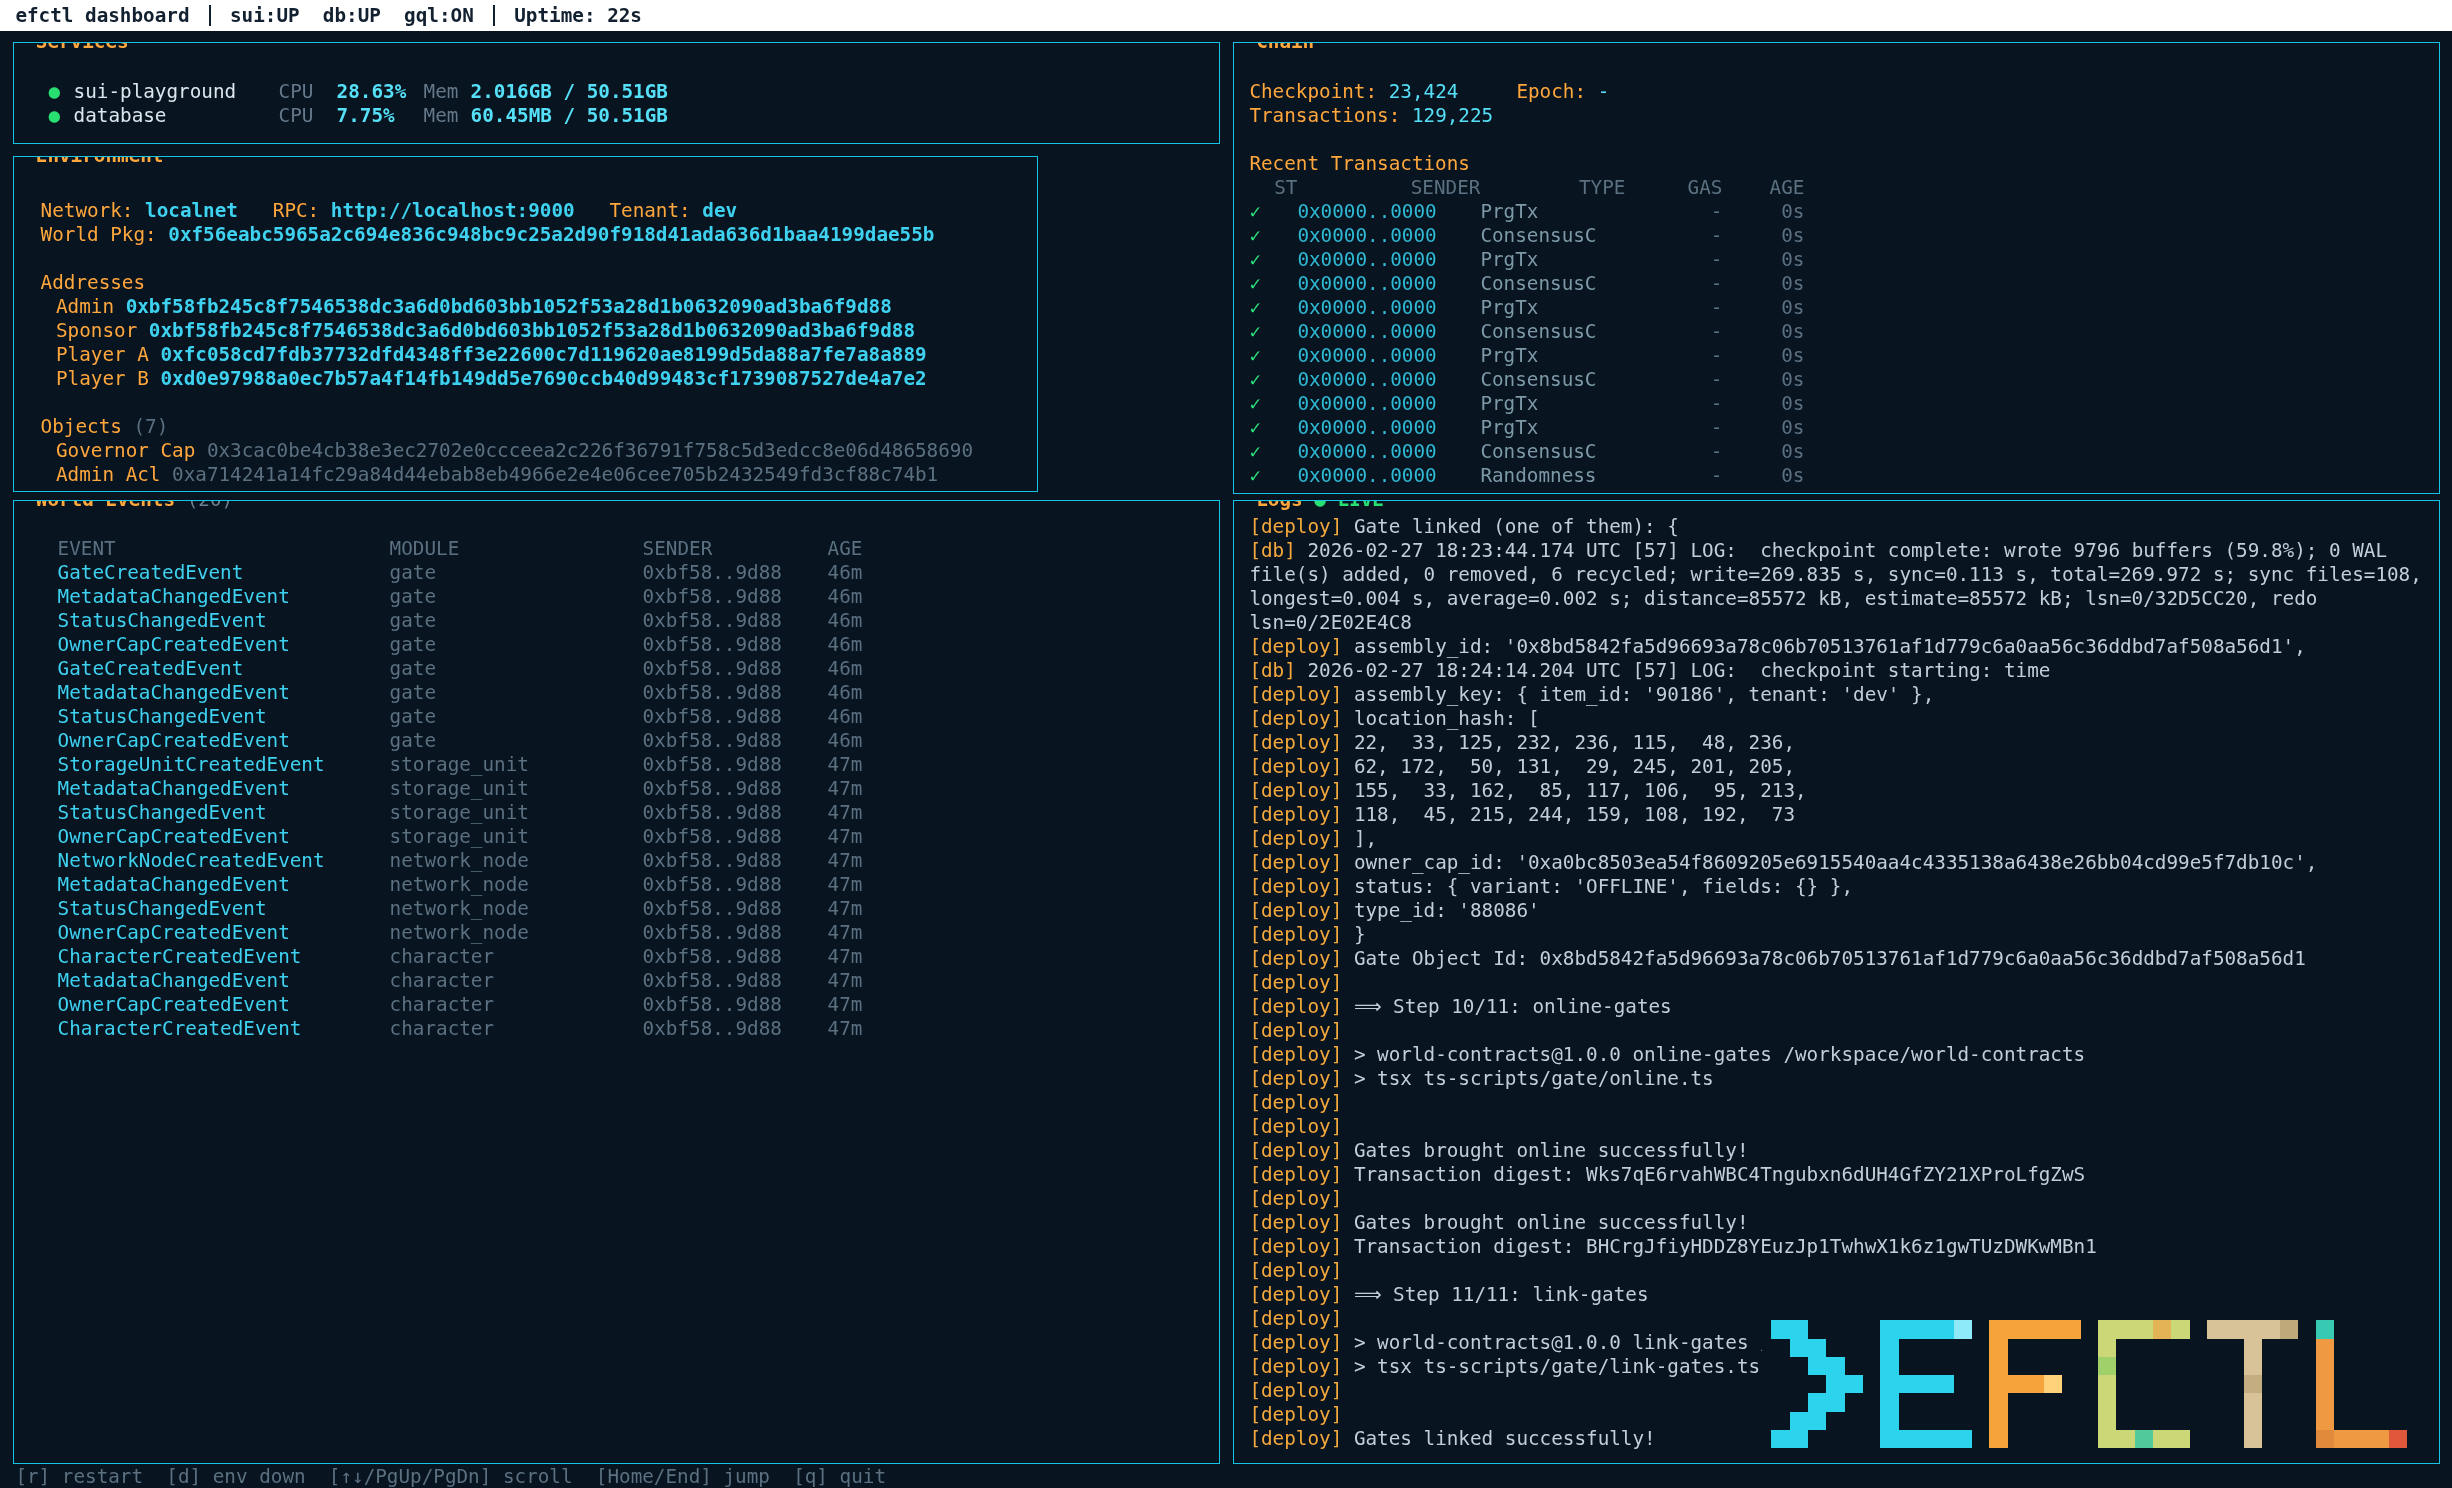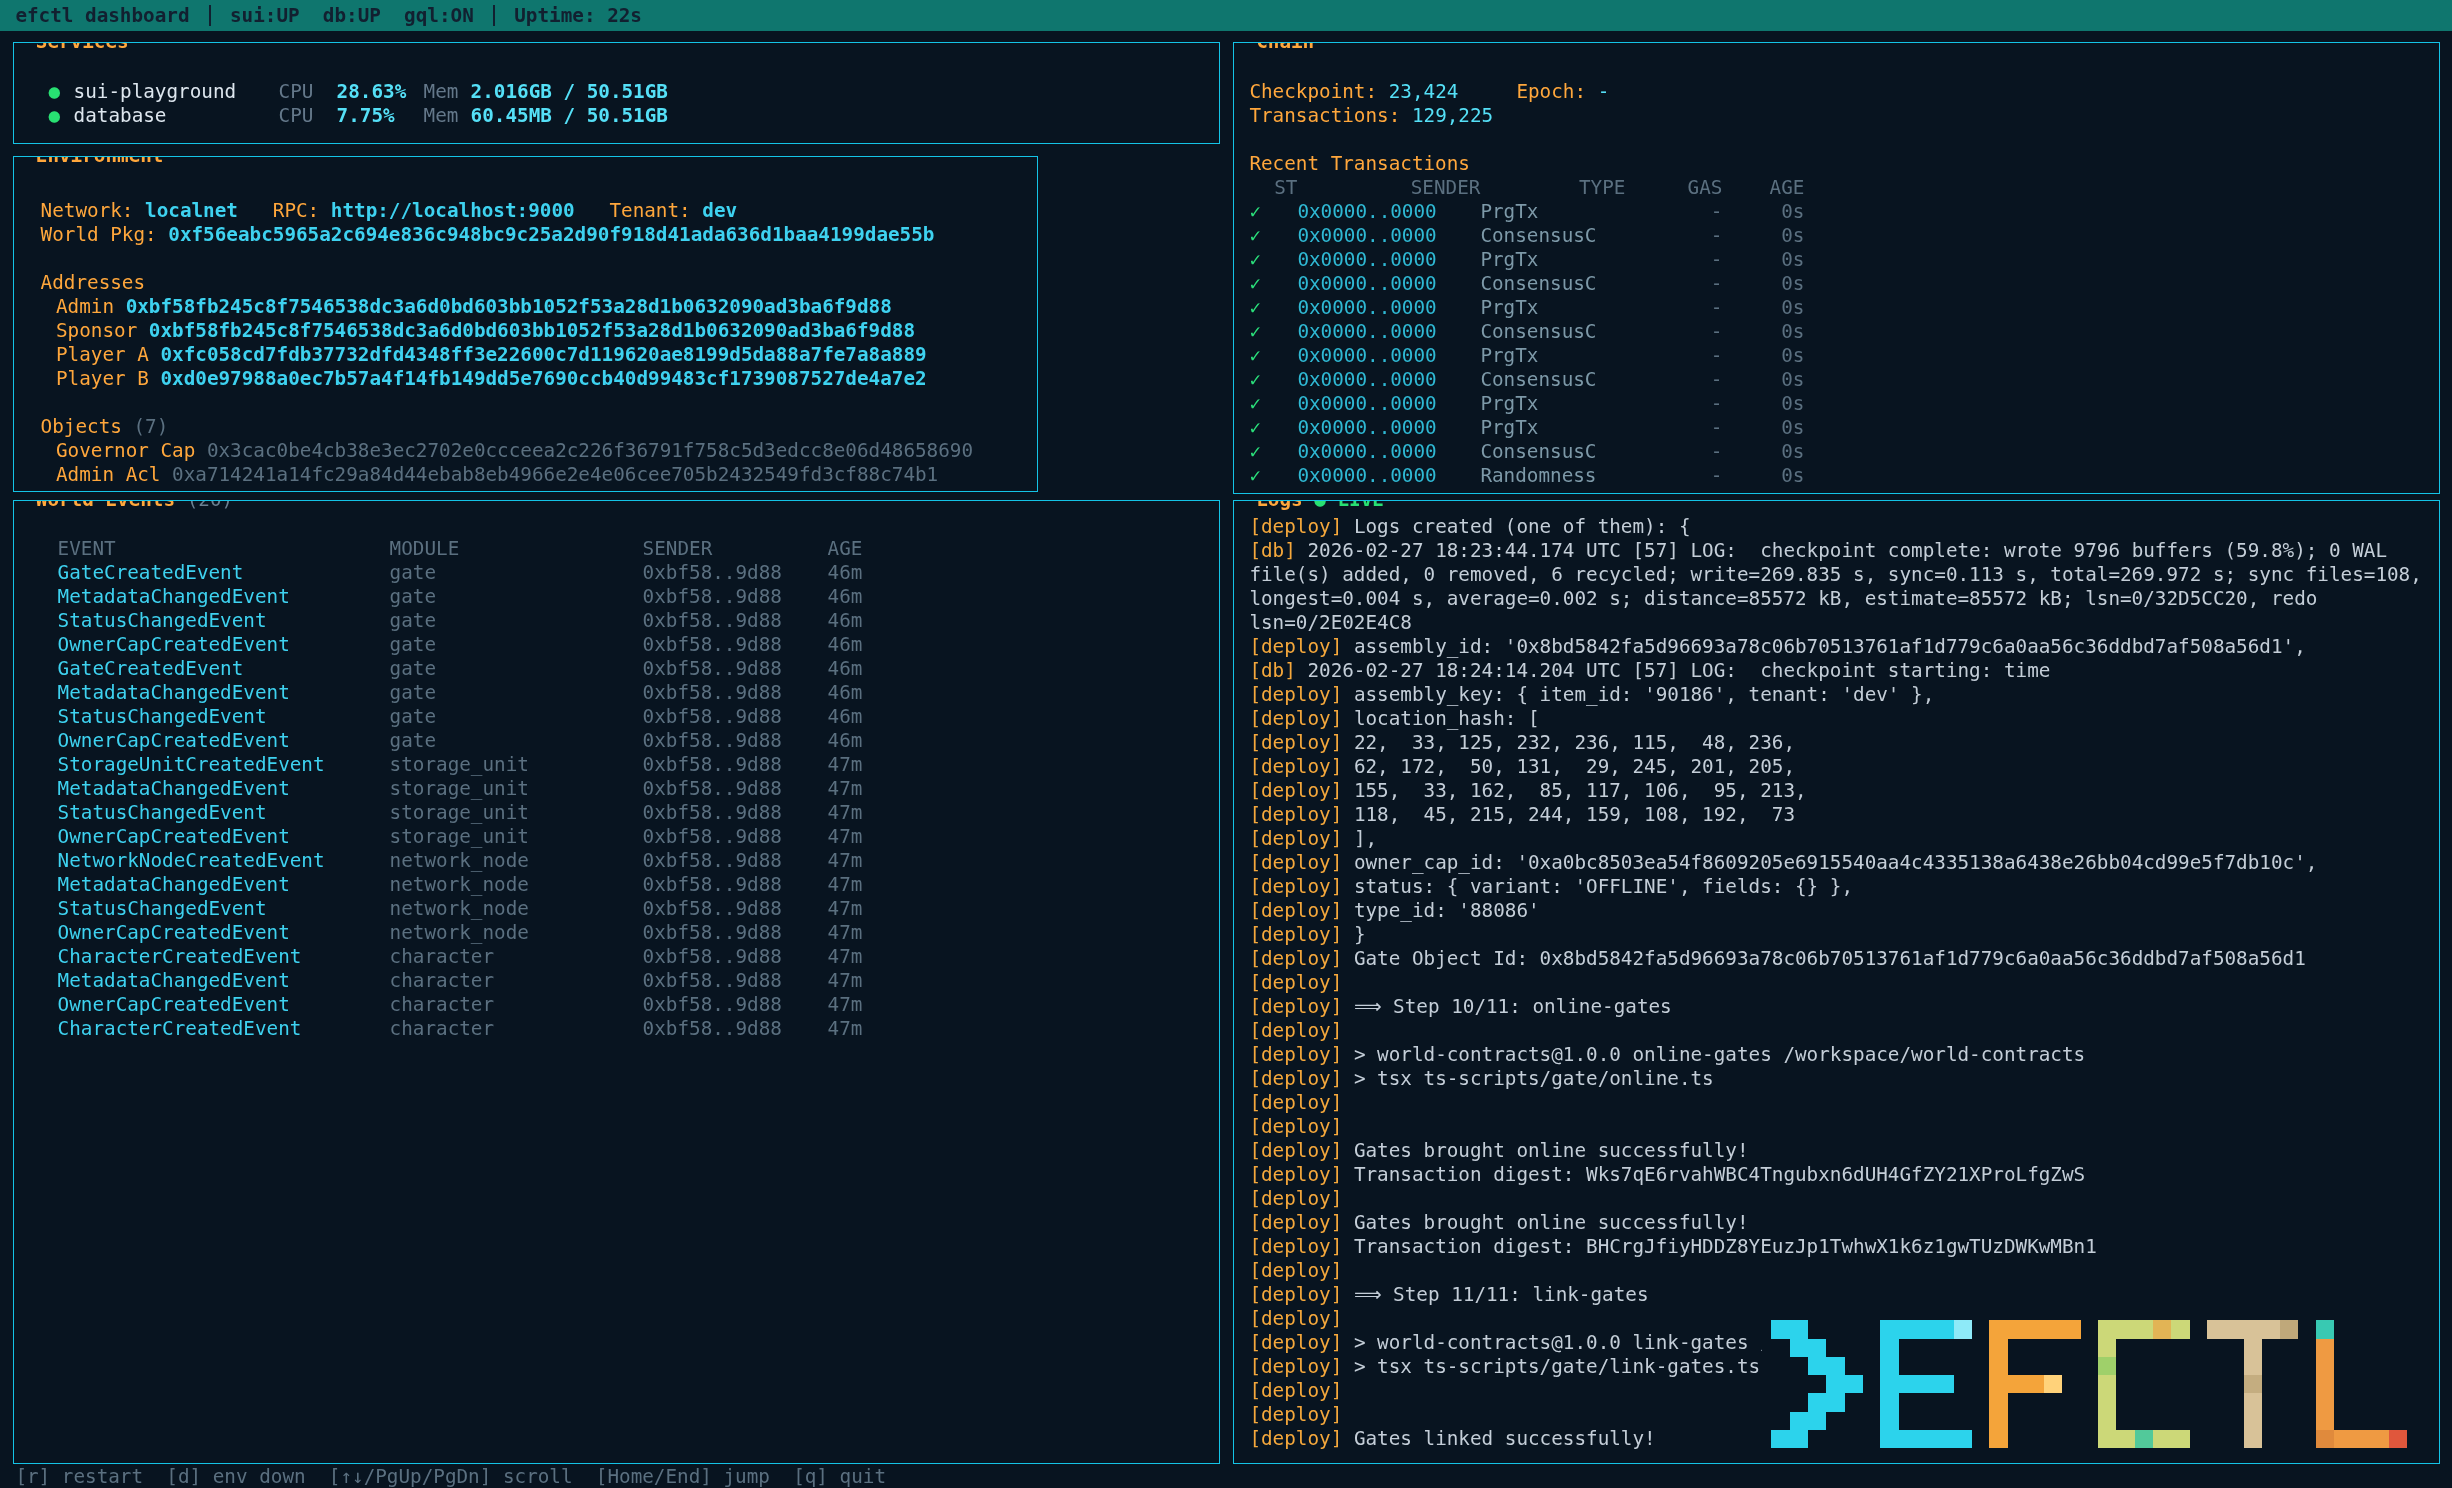--- a/index.html
+++ b/index.html
@@ -1,20 +1,20 @@
 <!DOCTYPE html>
 <html><head>
 <meta charset="utf-8">
 <style>
   * { margin:0; padding:0; box-sizing:border-box; }
   html,body { width:2452px; height:1489px; background:#081420; overflow:hidden; }
   body { font-family:"DejaVu Sans Mono", monospace; font-size:19.3px; line-height:24px; color:#c4ced8; position:relative; }
 
   
-  .topbar { position:absolute; top:0; left:0; width:2452px; height:31px; background:#0f766e; color:#122030; font-weight:bold; display:flex; align-items:center; padding-left:15.4px; gap:19.3px; }
+  .topbar { position:absolute; top:0; left:0; width:2452px; height:31px; background:#ffffff; color:#122030; font-weight:bold; display:flex; align-items:center; padding-left:15.4px; gap:19.3px; }
   .tb-div { width:1.9px; height:21px; background:#122030; }
 
   
   .panel { position:absolute; border:1.9px solid #14c3e6; background:#081420; overflow:hidden; }
   .panel-title { position:absolute; top:-12.6px; left:13.5px; background:#081420; padding:0 8.7px; color:#ffa73c; font-weight:bold; white-space:pre; z-index:2; }
   .panel-title .count { color:#6b8091; font-weight:normal; }
   .panel-title .live-dot, .panel-title .live { color:#28e072; }
   #p-services { left:12.6px; top:42px;  width:1207px; height:102px; }
   #p-env      { left:12.6px; top:156px; width:1025px; height:336px; }
   #p-events   { left:12.6px; top:500px; width:1207px; height:964px; }
@@ -403,21 +403,21 @@
         </div>
 
     </div>
   </div>
 </div>
 
 <div class="panel" id="p-logs">
   <div class="panel-title"><span>Logs</span> <span class="live-dot">●</span> <span class="live">LIVE</span></div>
   <div class="content">
 
-      <div class="log-line"><span class="log-tag">[deploy]</span> <span>Logs created (one of them): {</span></div>
+      <div class="log-line"><span class="log-tag">[deploy]</span> <span>Gate linked (one of them): {</span></div>
 
       <div class="log-line"><span class="log-tag">[db]</span> <span>2026-02-27 18:23:44.174 UTC [57] LOG:  checkpoint complete: wrote 9796 buffers (59.8%); 0 WAL file(s) added, 0 removed, 6 recycled; write=269.835 s, sync=0.113 s, total=269.972 s; sync files=108, longest=0.004 s, average=0.002 s; distance=85572 kB, estimate=85572 kB; lsn=0/32D5CC20, redo lsn=0/2E02E4C8</span></div>
 
       <div class="log-line"><span class="log-tag">[deploy]</span> <span>assembly_id: '0x8bd5842fa5d96693a78c06b70513761af1d779c6a0aa56c36ddbd7af508a56d1',</span></div>
 
       <div class="log-line"><span class="log-tag">[db]</span> <span>2026-02-27 18:24:14.204 UTC [57] LOG:  checkpoint starting: time</span></div>
 
       <div class="log-line"><span class="log-tag">[deploy]</span> <span>assembly_key: { item_id: '90186', tenant: 'dev' },</span></div>
 
       <div class="log-line"><span class="log-tag">[deploy]</span> <span>location_hash: [</span></div>

